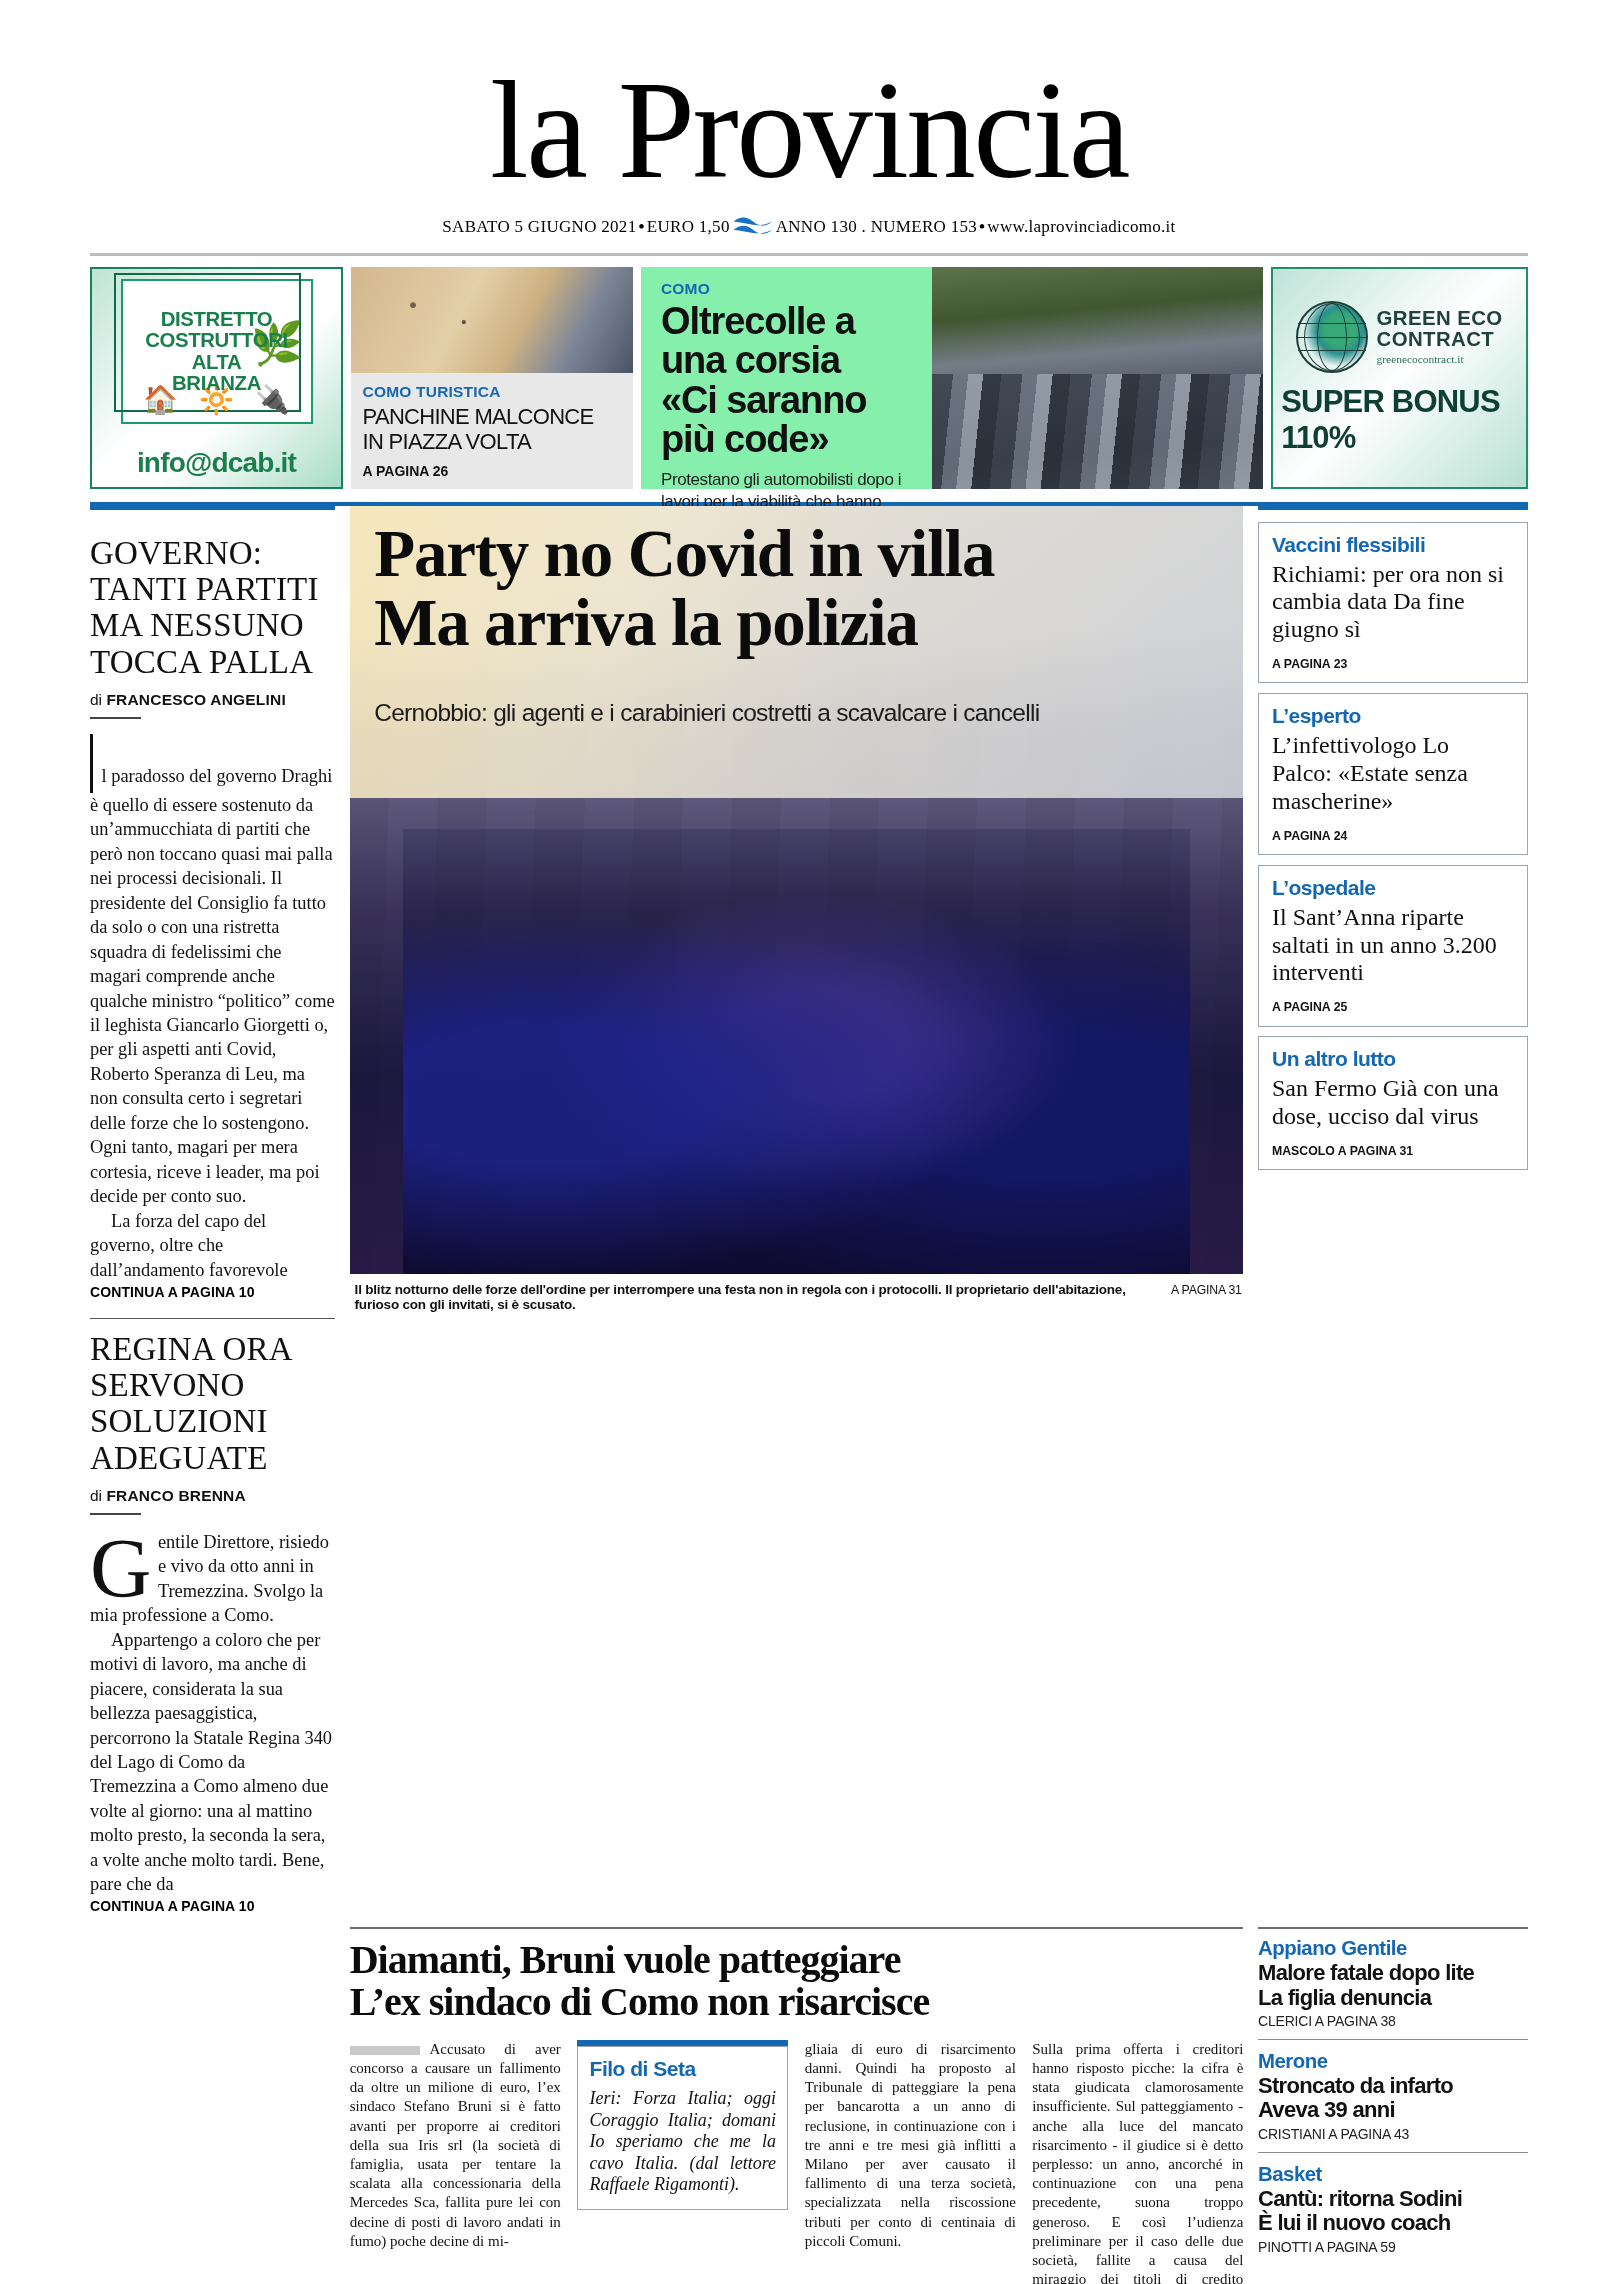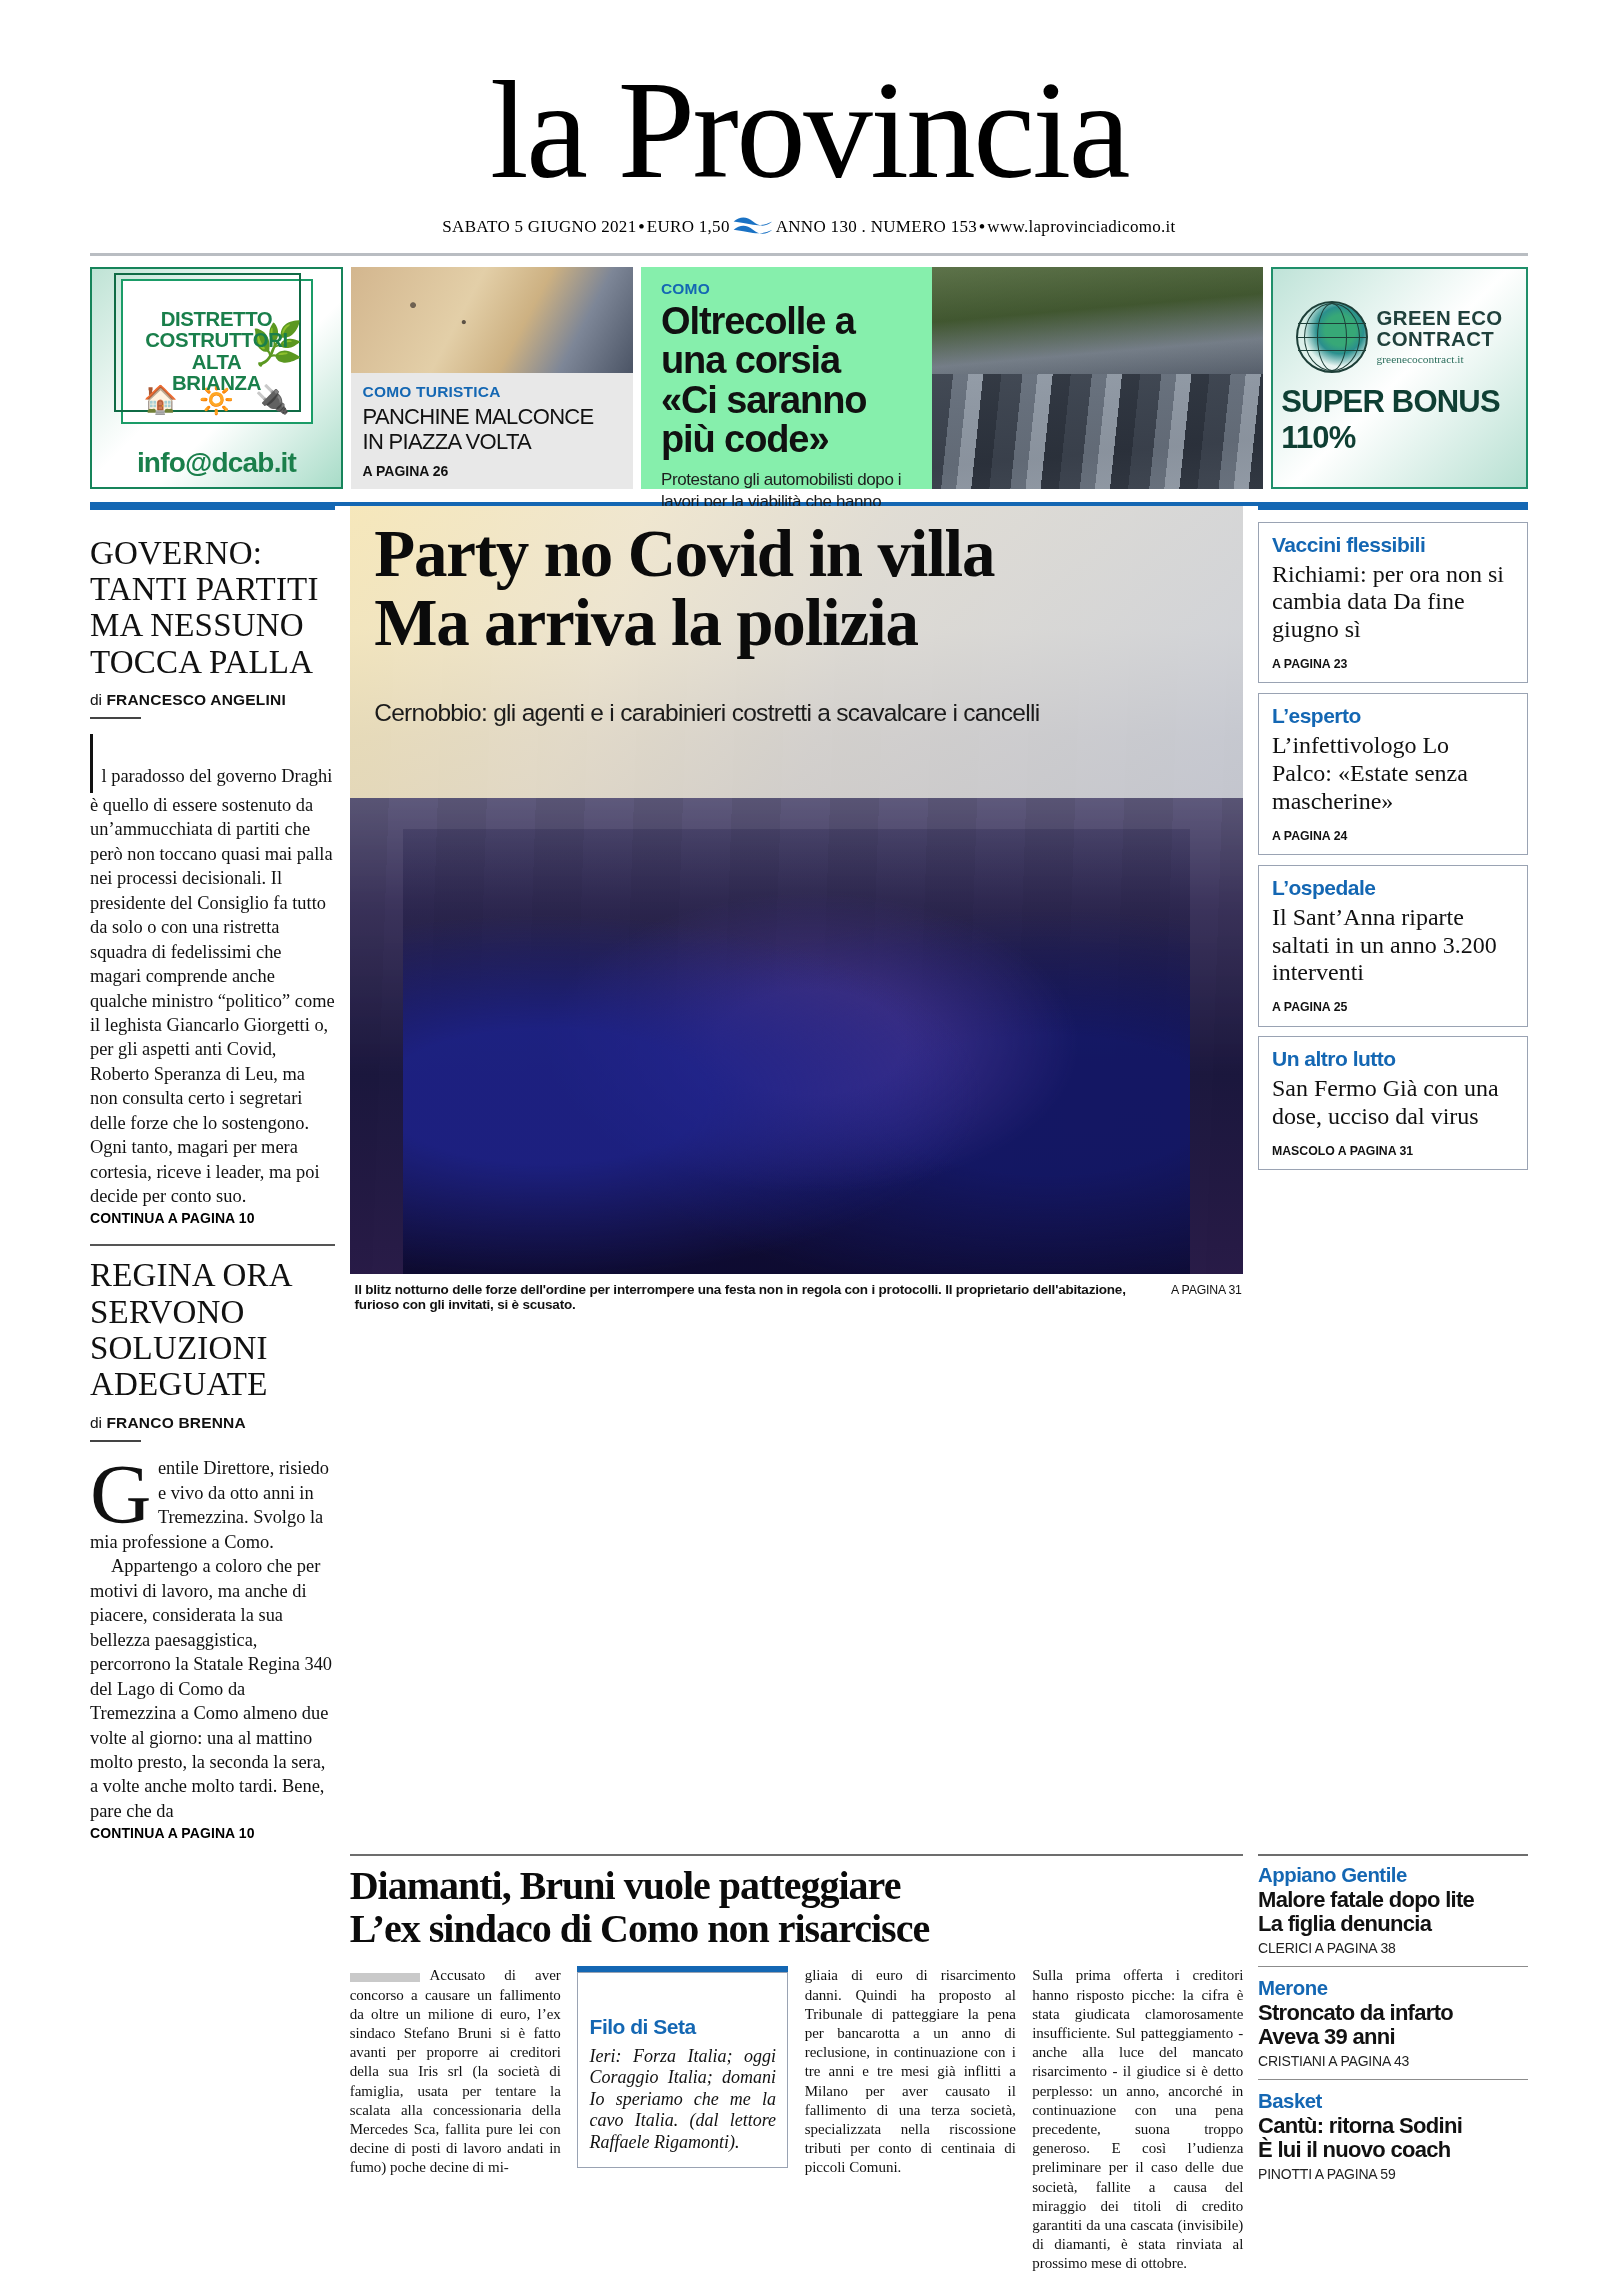--- a/index.html
+++ b/index.html
@@ -241,21 +241,21 @@
     margin-top: 9.8px;
   }
   .cols3 { display:flex; gap: 16.3px; margin-top: 16.3px; }
   .newscol {
     flex:1; font-family:"Liberation Serif", serif; font-size: 15px; line-height: 1.28;
     text-align: justify; color:#111; hyphens:auto;
   }
   .leadbar { display:inline-block; width:70px; height:9px; background:#c9c9c9; vertical-align:middle; margin-right:9.8px; }
   .filo-box { border:1.2px solid #9aa3b3; padding: 9.8px 11.4px 13px; }
   .filo-top { height:5.7px; background:#1467b3; }
-  .filo-kicker { font-family:"Liberation Sans", sans-serif; font-weight:bold; font-size:21px; color:#1467b3; letter-spacing:-0.5px;margin-top:31px;}
+  .filo-kicker { font-family:"Liberation Sans", sans-serif; font-weight:bold; font-size:21px; color:#1467b3; letter-spacing:-0.5px;}
   .filo-text { font-family:"Liberation Serif", serif; font-style: italic; font-size: 18px; line-height:1.2; margin-top:4.9px; color:#111;}
 
   .side-news { margin-bottom: 8.2px; }
   .side-news .k { font-family:"Liberation Sans", sans-serif; font-weight:bold; font-size:20.4px; color:#1467b3; letter-spacing:-0.5px;}
   .side-news .h { font-family:"Liberation Sans", sans-serif; font-weight:bold; font-size:22px; line-height:1.08; color:#111; letter-spacing:-0.7px; margin-top:0.8px;}
   .side-news .p { font-family:"Liberation Sans", sans-serif; font-size:14px; color:#222; margin-top:4.1px; letter-spacing:-0.2px;}
   .side-sep { height:1.2px; background:#8c8c8c; margin: 9.8px 0 9.8px; }
 </style>
 </head>
 <body>
@@ -349,20 +349,21 @@
 
     <div class="col-left">
       <div class="ed-title">GOVERNO: TANTI PARTITI MA NESSUNO TOCCA PALLA</div>
       <div class="ed-byline">
         <span>di</span>
         <b>FRANCESCO ANGELINI</b>
       </div>
       <div class="ed-byline-rule"></div>
       <div class="ed-body">
         <p><span class="dropbar"></span><span>l paradosso del governo Draghi è quello di essere sostenuto da un’ammucchiata di partiti che però non toccano quasi mai palla nei processi decisionali. Il presidente del Consiglio fa tutto da solo o con una ristretta squadra di fedelissimi che magari comprende anche qualche ministro “politico” come il leghista Giancarlo Giorgetti o, per gli aspetti anti Covid, Roberto Speranza di Leu, ma non consulta certo i segretari delle forze che lo sostengono. Ogni tanto, magari per mera cortesia, riceve i leader, ma poi decide per conto suo.</span></p>
+        <p>La forza del capo del governo, oltre che dall’andamento favorevole</p>
       </div>
       <div class="continua">CONTINUA A PAGINA 10</div>
 
       <div class="ed-sep"></div>
 
       <div class="ed-title">REGINA ORA SERVONO SOLUZIONI ADEGUATE</div>
       <div class="ed-byline">
         <span>di</span>
         <b>FRANCO BRENNA</b>
       </div>

